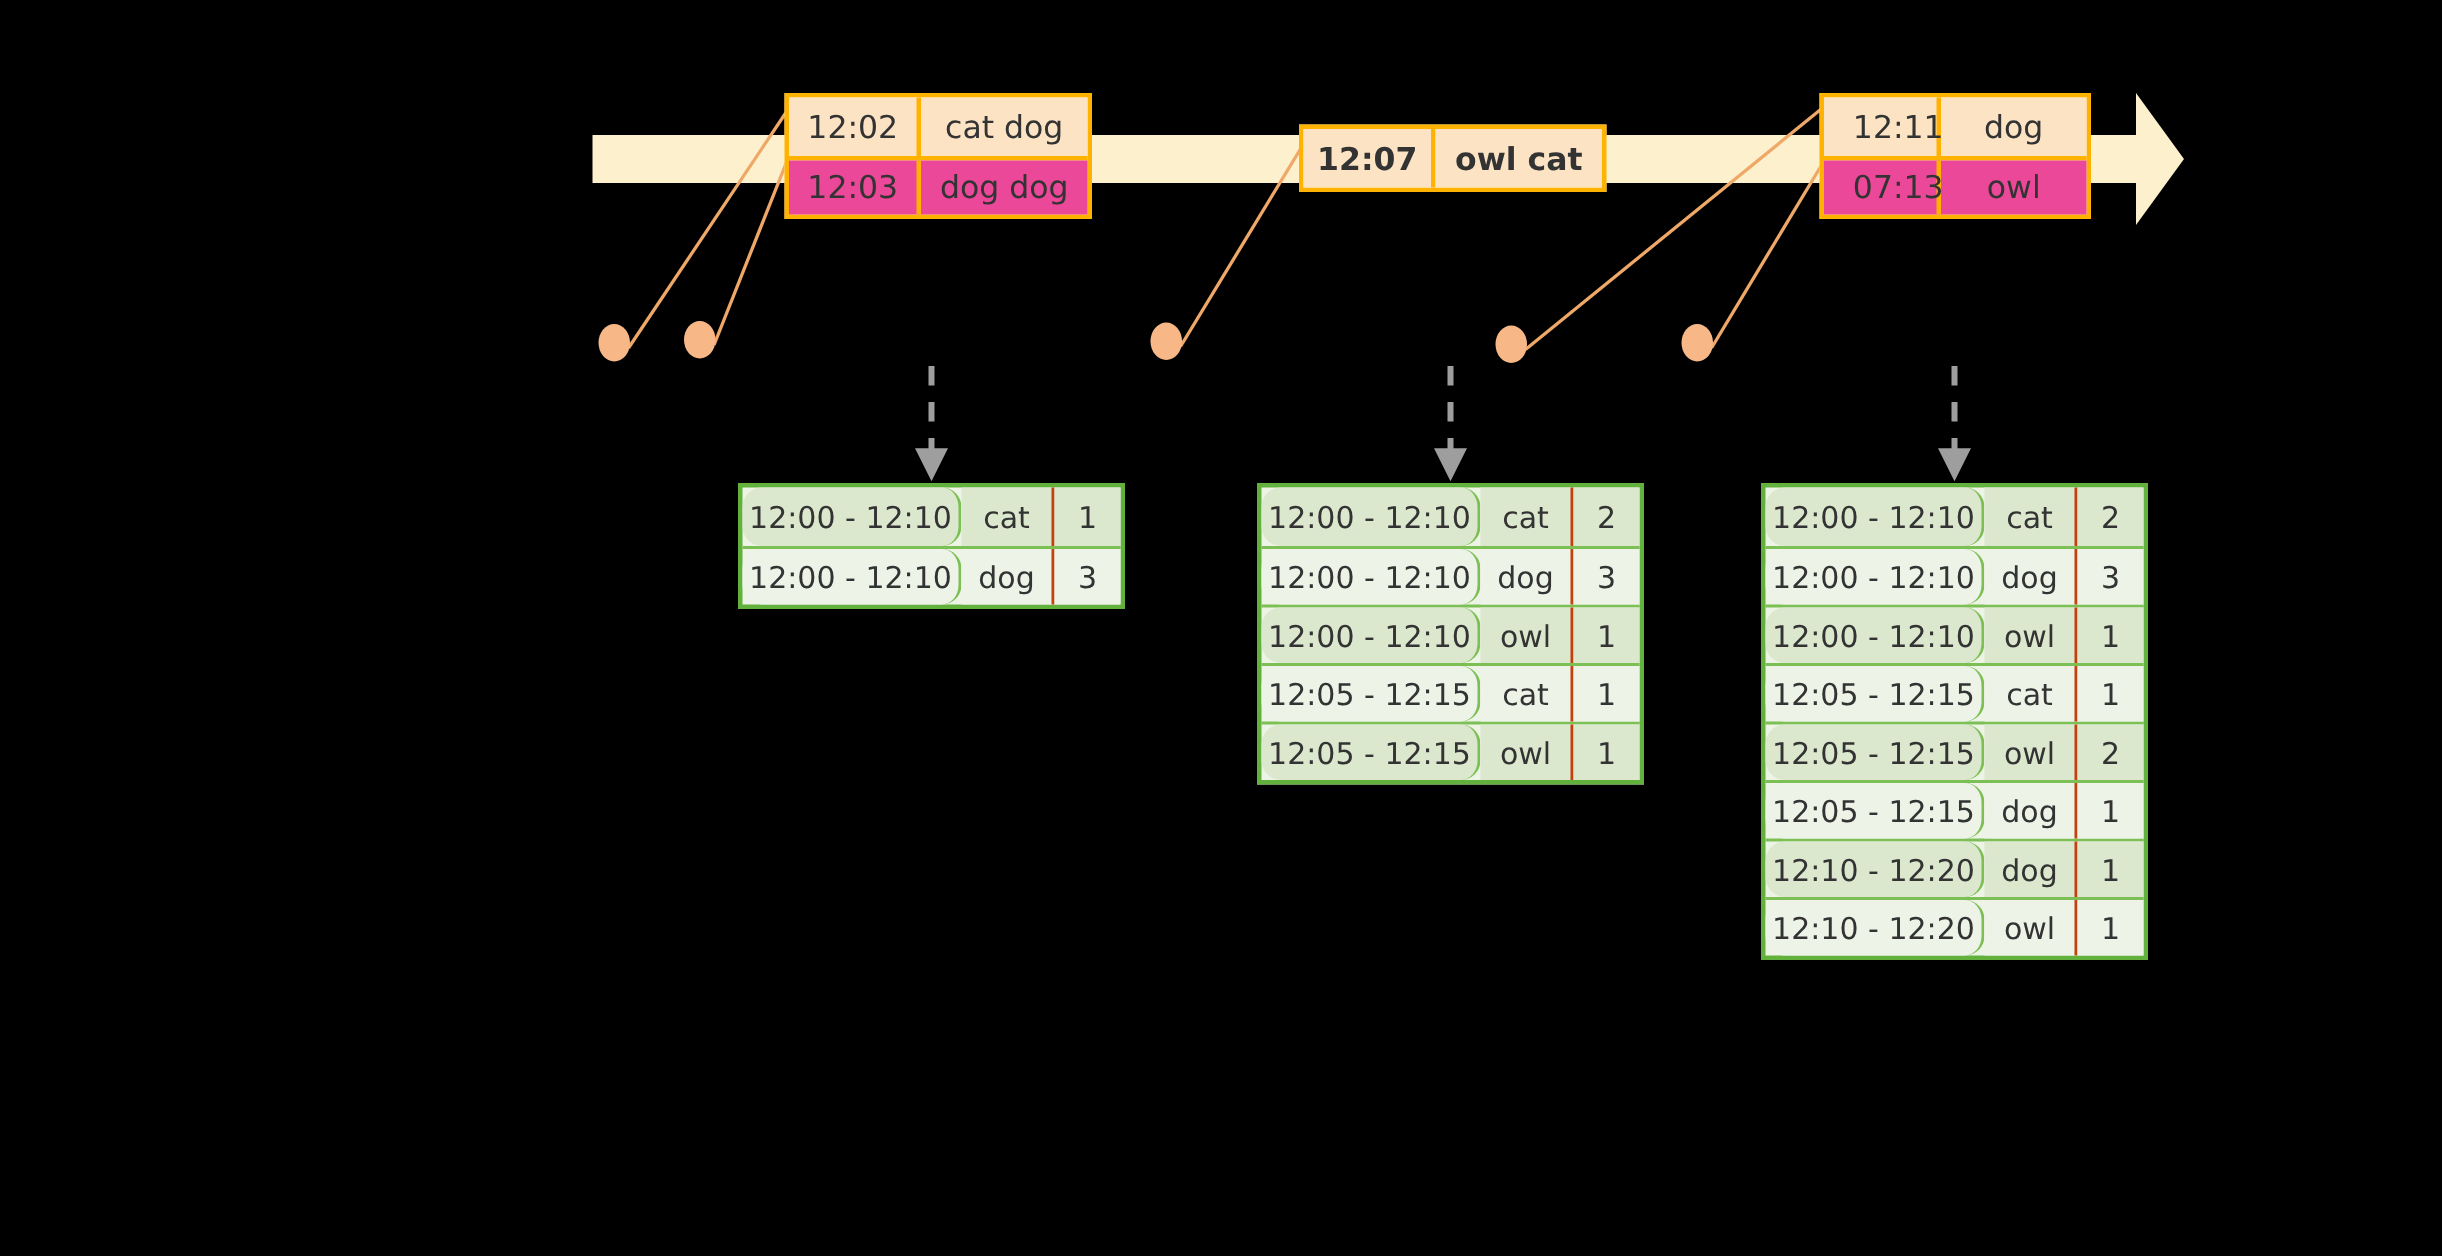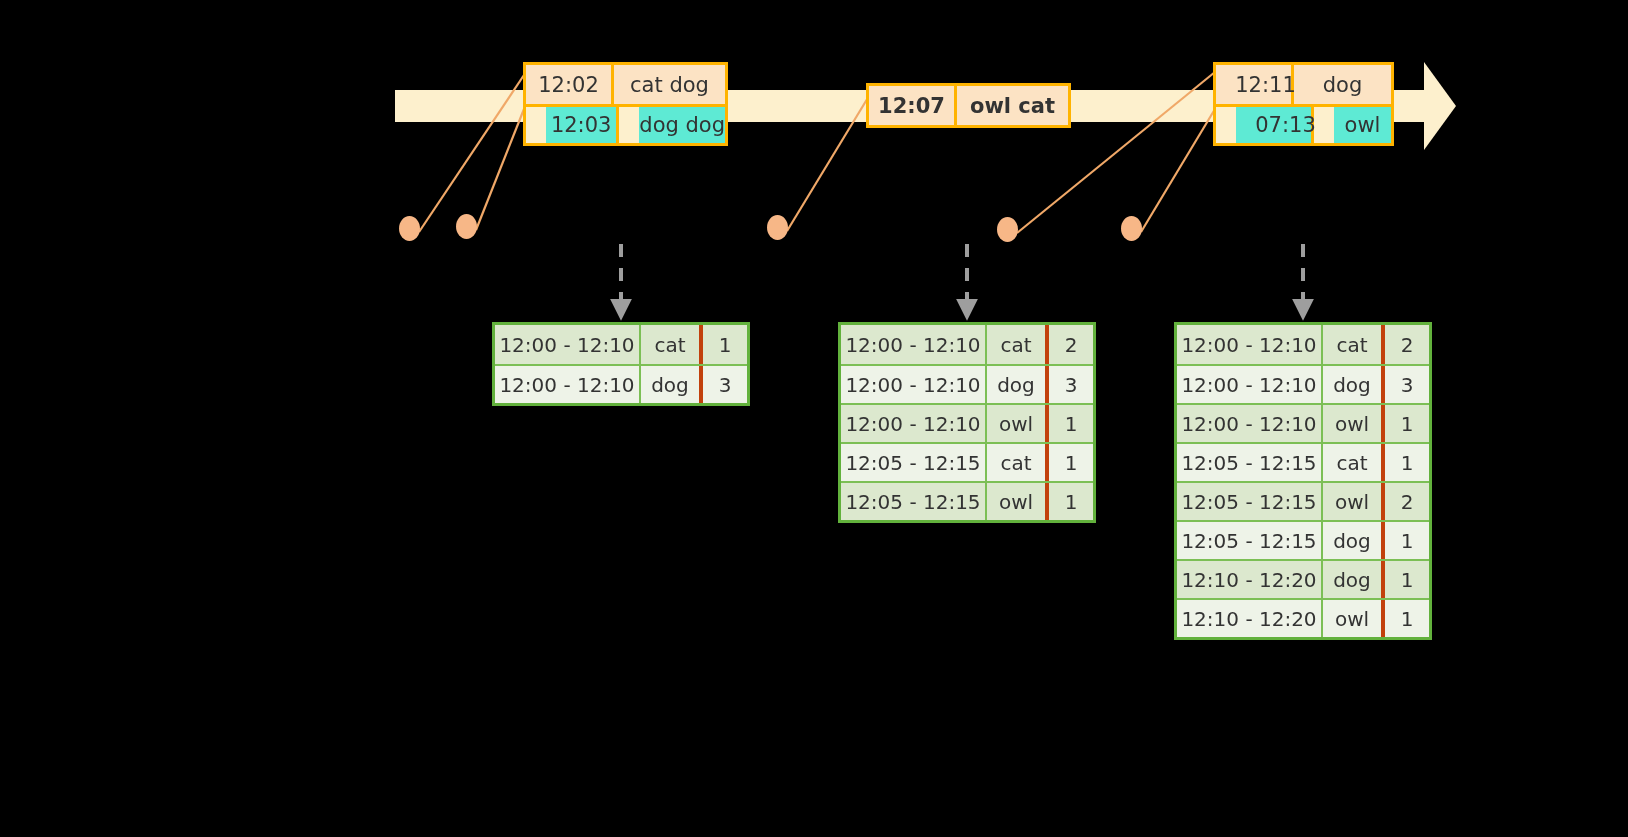--- a/index.html
+++ b/index.html
@@ -56,21 +56,21 @@
     font-size: 21px;
     color: #333333;
     white-space: nowrap;
   }
   .event-cell.time {
     width: 88px;
     border-right: 3px solid #ffb300;
   }
   .event-cell.words { flex: 1 1 auto; }
   .row-a .event-cell { background: #fce3c4; }
-  .row-b .event-cell { background: #5eead4; margin-left: 20px; }
+  .row-b .event-cell { background: #ec4899; }
 
   #evt-1 { left: 523px; top: 62px; width: 205px; }
   #evt-2 { left: 866px; top: 83px; width: 205px; font-weight: bold; }
   #evt-3 { left: 1213px; top: 62px; width: 181px; }
   #evt-3 .event-cell.time { width: 78px; padding-left: 24px; }
 
   
   .dot {
     position: absolute;
     width: 21px; height: 25px;
@@ -96,24 +96,25 @@
     align-items: center;
     justify-content: center;
     box-sizing: border-box;
     font-size: 20px;
     color: #333333;
     white-space: nowrap;
   }
   .res-cell.window {
     flex: 1 1 auto;
     border-right: 2px solid #7cbf55;
+    border-radius: 13px;
   }
   .res-cell.word {
     width: 62px;
-    border-right: 4px solid #c2410c;
+    border-right: 2px solid #c2410c;
   }
   .res-cell.count { width: 44px; }
   .shade-a .res-cell { background: #dce8ce; }
   .shade-b .res-cell { background: #eef3e8; }
 
   #tbl-1 { left: 492px; top: 322px; width: 258px; }
   #tbl-2 { left: 838px; top: 322px; width: 258px; }
   #tbl-3 { left: 1174px; top: 322px; width: 258px; }
 
   svg#overlay {

